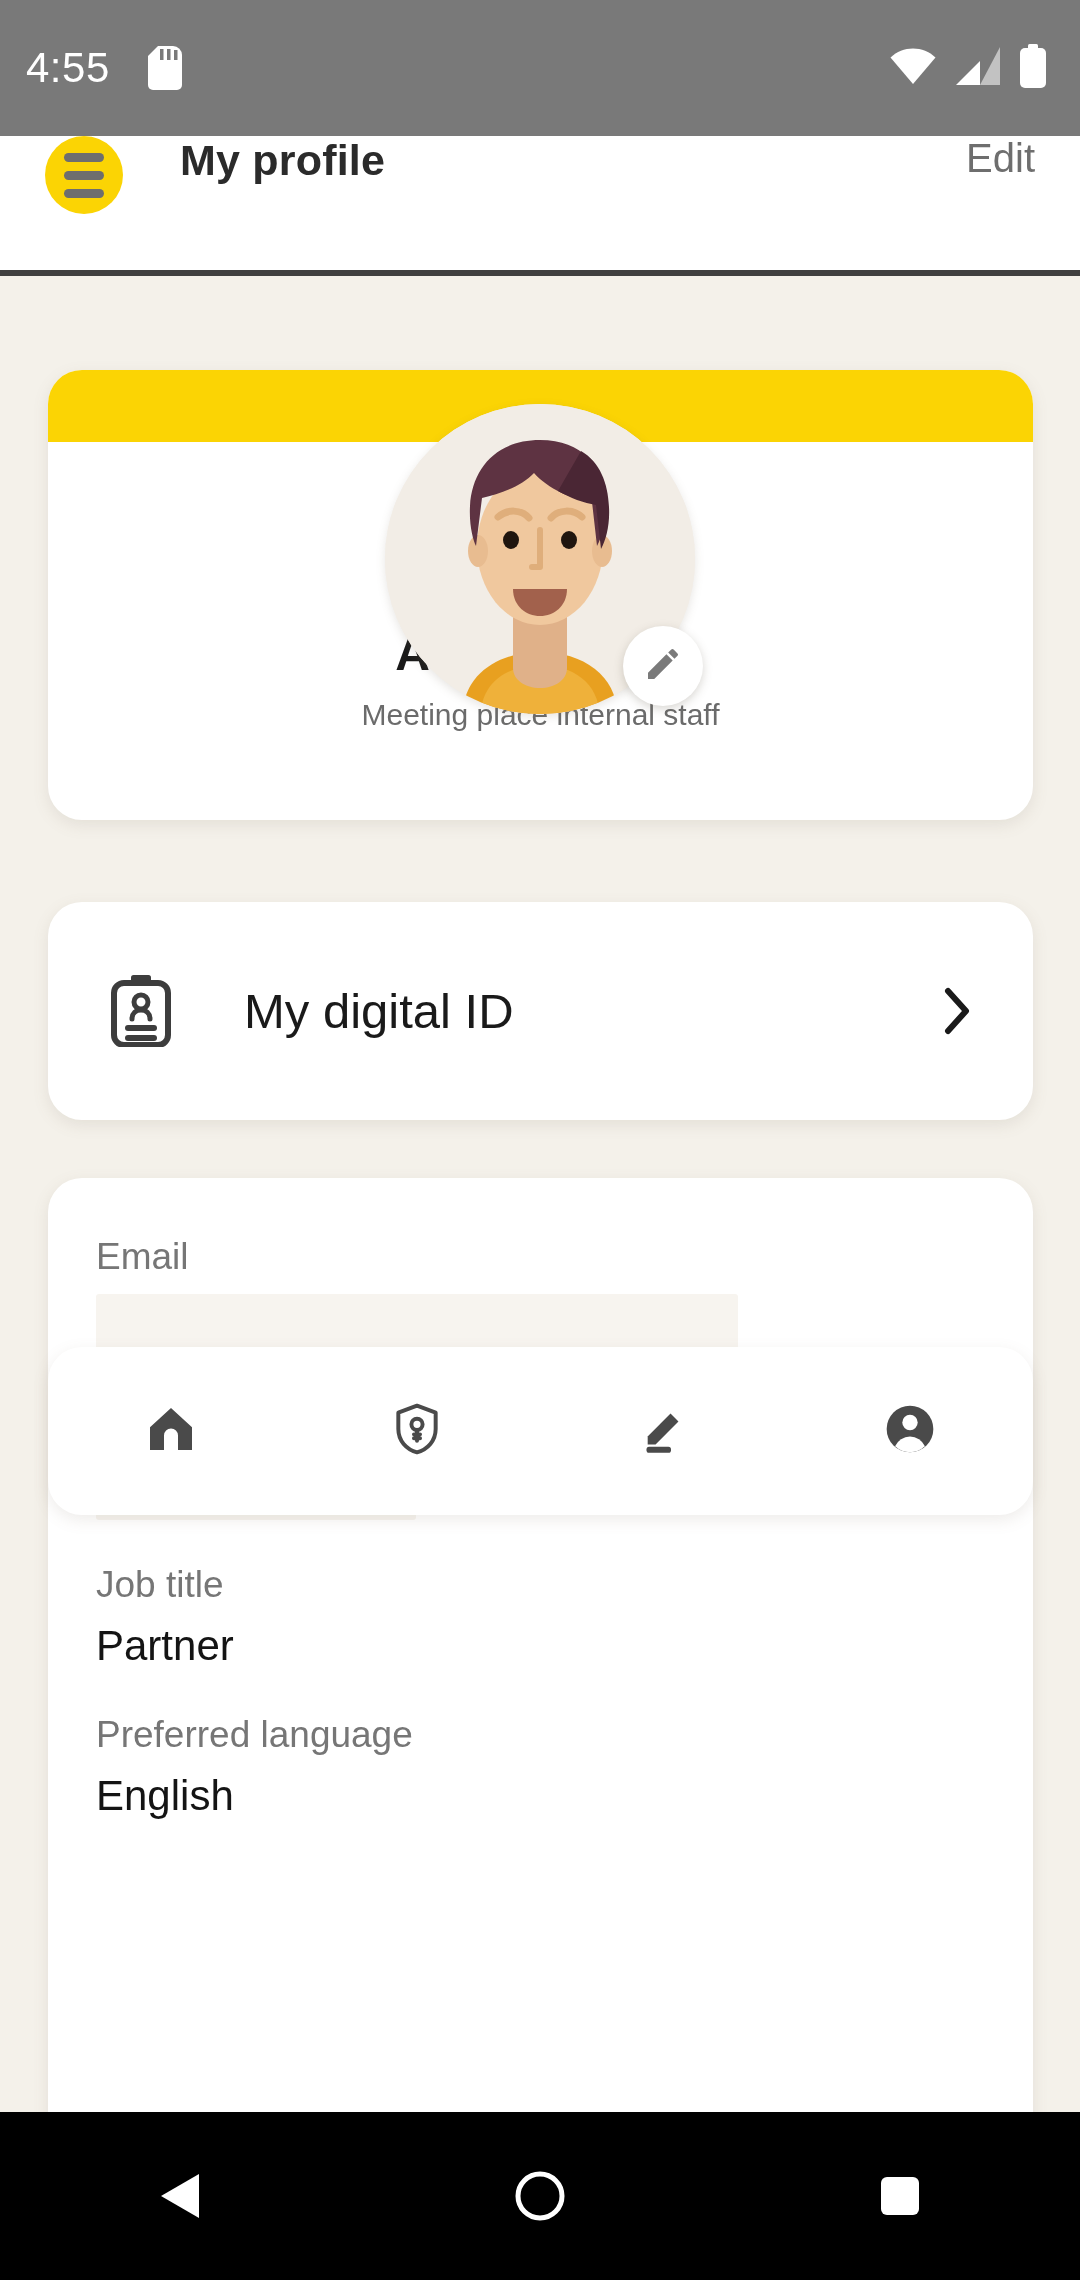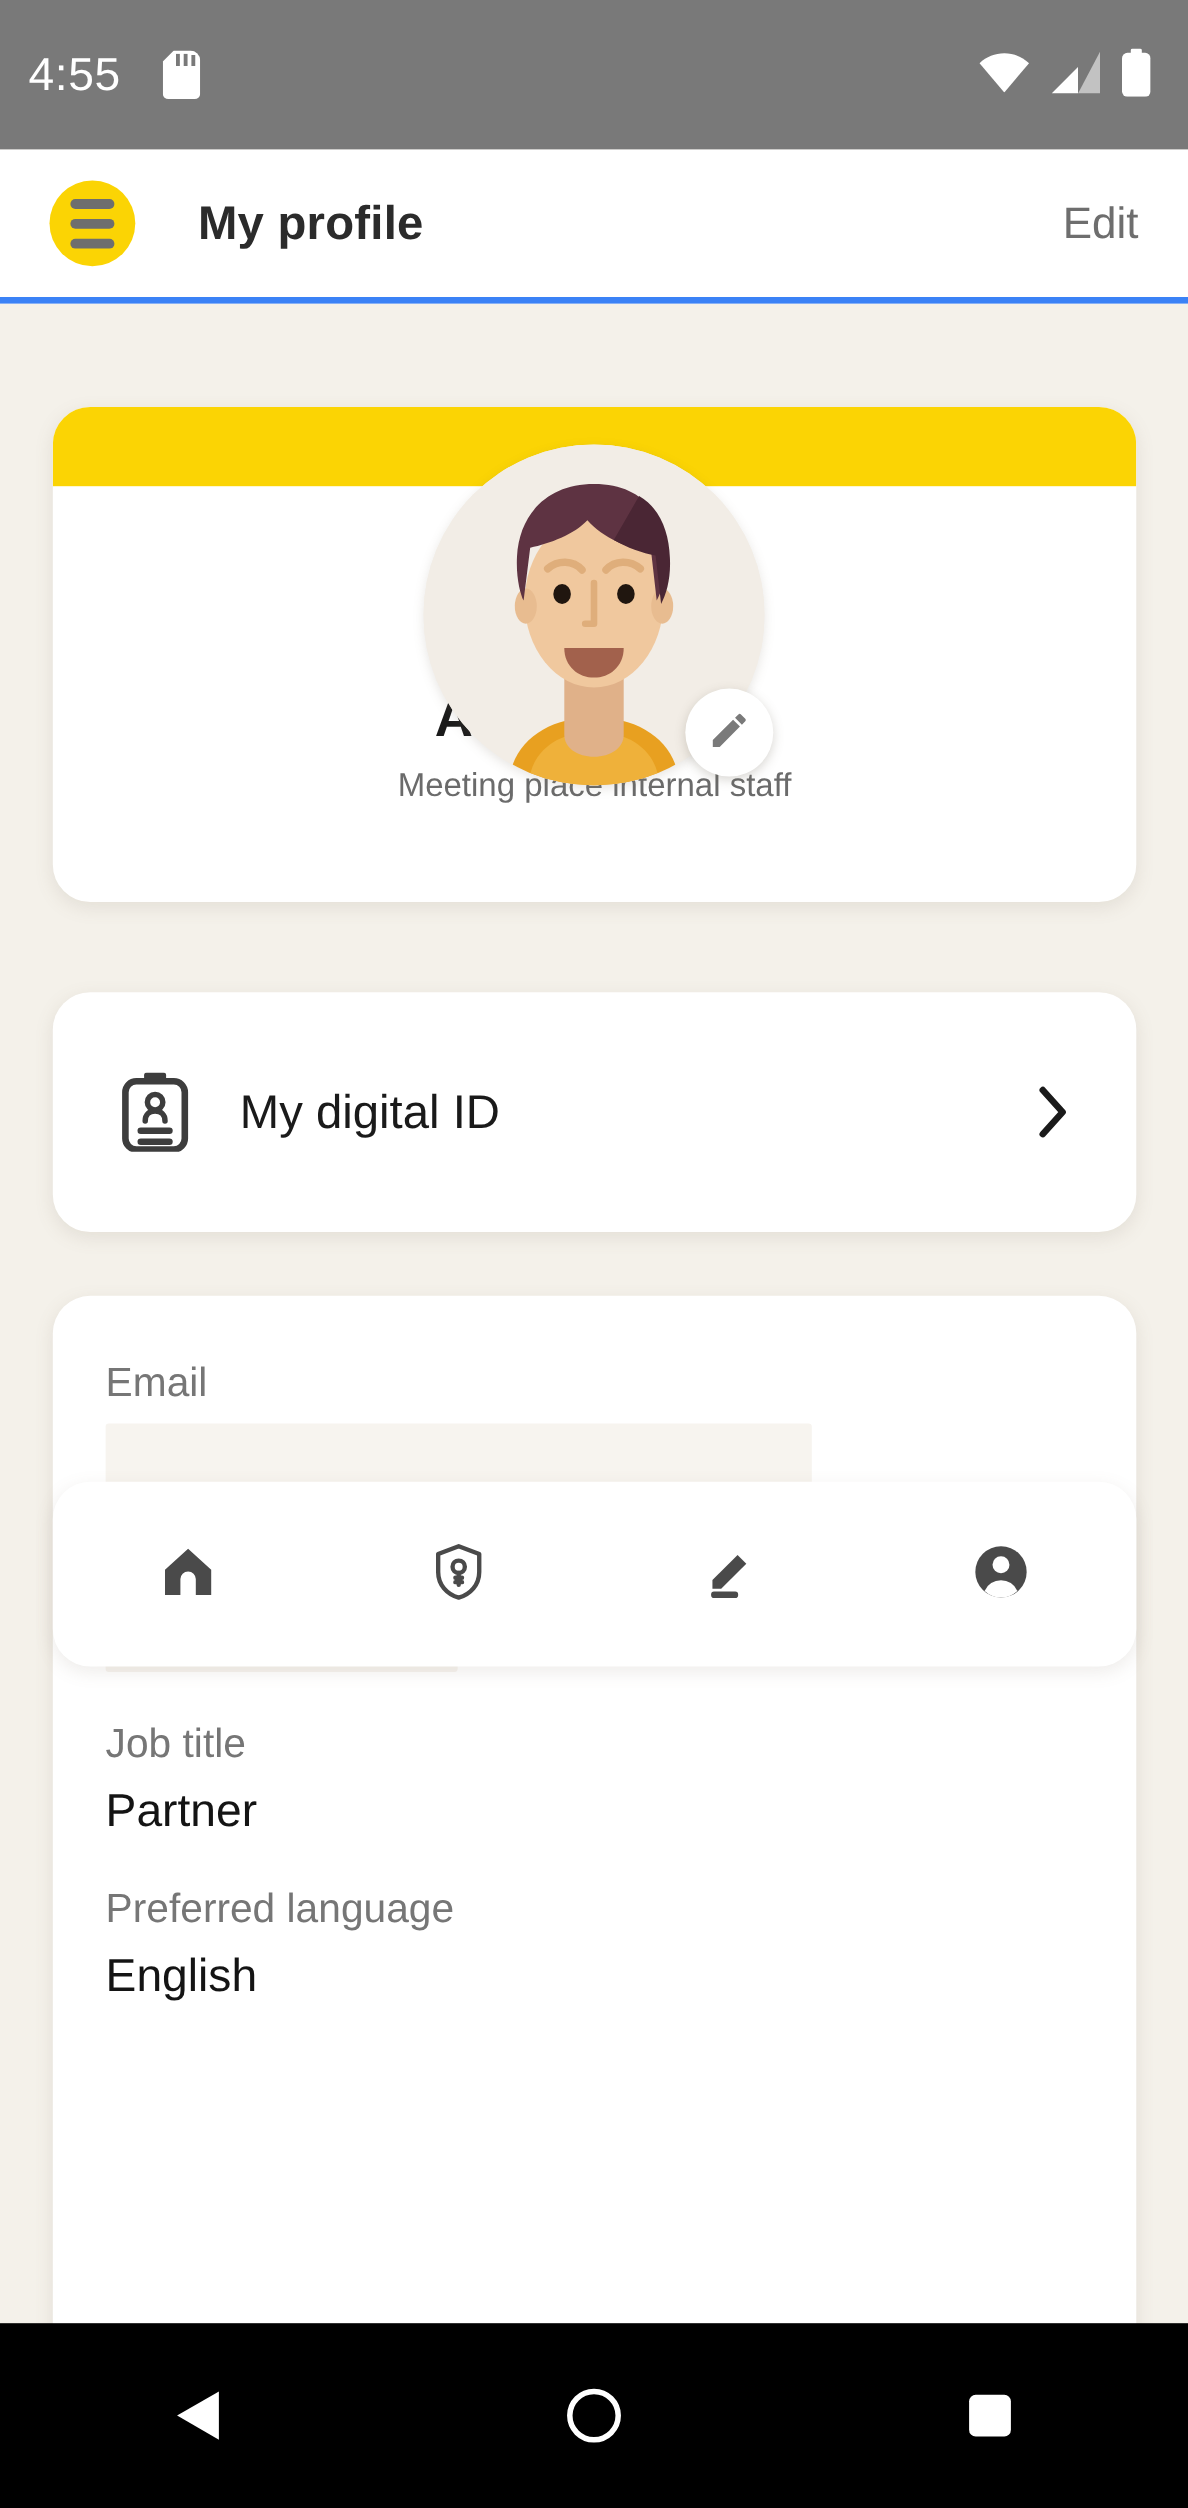--- a/index.html
+++ b/index.html
@@ -16,22 +16,22 @@
     position:absolute; top:0; left:0; width:1080px; height:136px;
     background:#797979; color:#fff; display:flex; align-items:center;
   }
   .sb-time { font-size:42px; font-weight:400; margin-left:26px; letter-spacing:.5px;text-align:center; }
   .sb-sd { margin-left:38px; display:flex; align-items:center; }
   .sb-right { margin-left:auto; margin-right:34px; display:flex; align-items:center; gap:20px; }
 
   
   .appbar {
     position:absolute; top:136px; left:0; width:1080px; height:140px;
-    background:#FFFFFF; display:flex; align-items:center;
-    border-bottom:6px solid #3b82f6;
+    background:#FFFFFF; display:flex; align-items:flex-start;
+    border-bottom:6px solid #404040;
   }
   .menu-btn {
     width:78px; height:78px; border-radius:50%; background:#FBD404;
     margin-left:45px; display:flex; flex-direction:column;
     align-items:center; justify-content:center; gap:9px; cursor:pointer;
   }
   .menu-btn span { display:block; width:40px; height:9px; border-radius:5px; background:#6E6E6E; }
   .appbar-title {
     margin-left:57px; font-size:43px; font-weight:700; color:#2B2B2B; letter-spacing:.2px;
   }
@@ -77,21 +77,21 @@
     position:absolute; left:0; right:0; top:328px; text-align:center;
     font-size:30px; color:#6B6B6B;
   }
 
   
   .id-card {
     position:absolute; left:48px; top:620px; width:985px; height:218px;
     display:flex; align-items:center; cursor:pointer;
   }
   .id-icon { margin-left:62px; display:flex; align-items:center; }
-  .id-label { margin-left:46px; font-size:43px; color:#1A1A1A; }
+  .id-label { margin-left:72px; font-size:49px; color:#1A1A1A; }
   .id-chev { margin-left:auto; margin-right:62px; display:flex; align-items:center; }
 
   
   .details-card {
     position:absolute; left:48px; top:896px; width:985px; height:1034px;
     padding:58px 62px 0 48px;
   }
   .field { margin-bottom:44px; }
   .field:last-child { margin-bottom:0; }
   .field-label { font-size:37px; color:#767676; margin-bottom:16px; }

